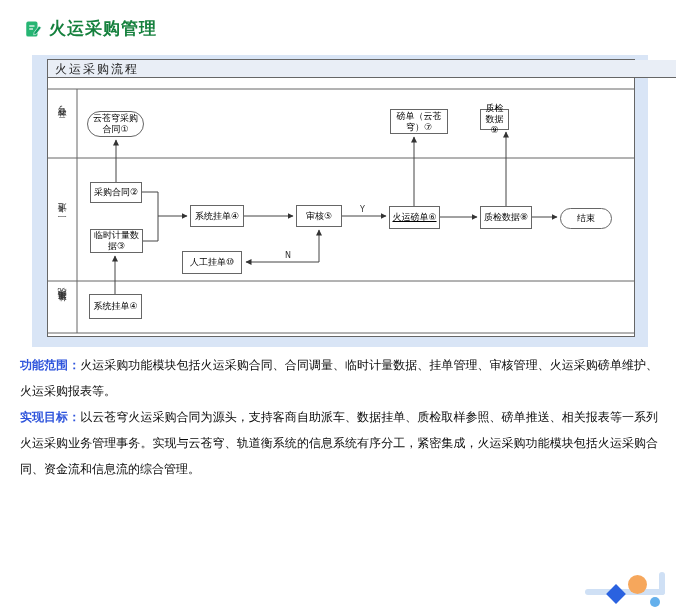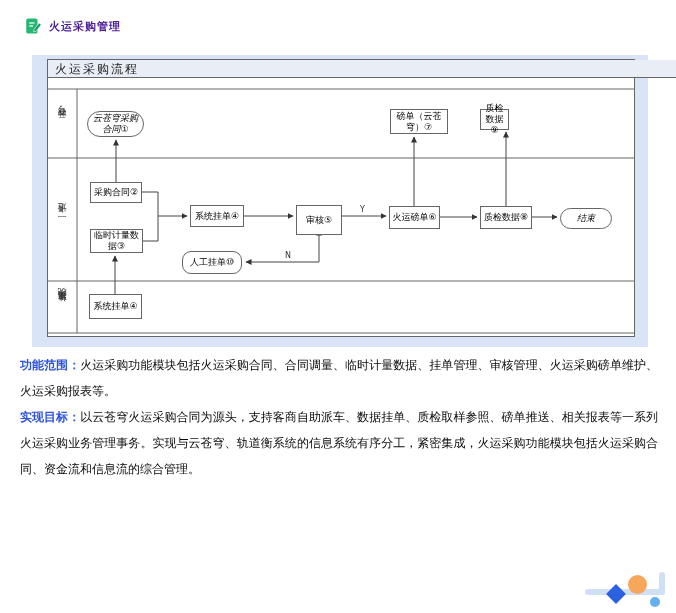--- a/index.html
+++ b/index.html
@@ -3,37 +3,37 @@
 <meta charset="utf-8">
 <style>
   html,body{margin:0;padding:0;}
   body{
     width:676px;height:613px;position:relative;background:#ffffff;
     font-family:"DejaVu Sans","Liberation Sans",sans-serif;
     overflow:hidden;
   }
   
   .header{position:absolute;top:17px;left:24px;display:flex;align-items:center;gap:7px;}
-  .header h1{margin:0;font-size:11px;font-weight:bold;color:#4c1d95;letter-spacing:1px;}
+  .header h1{margin:0;font-size:17px;font-weight:bold;color:#15803d;letter-spacing:1px;}
   .doc-icon{width:18px;height:18px;display:block;}
   
   .diagram-panel{position:absolute;left:32px;top:55px;width:616px;height:292px;background:#d9e5f6;}
   .flowchart{position:absolute;left:15px;top:4px;width:586px;height:276px;background:#ffffff;border:1px solid #666;box-sizing:content-box;}
   .fc-titlebar{position:absolute;left:0;top:0;width:651px;height:18px;background:#e9eef6;border-bottom:1px solid #666;
     font-size:12px;color:#222;letter-spacing:2px;line-height:18px;padding-left:7px;box-sizing:border-box;}
   .fc-svg{position:absolute;left:0;top:0;width:586px;height:276px;}
   .lane-label{position:absolute;left:0;width:29px;display:flex;align-items:center;justify-content:center;
     font-size:9px;color:#333;writing-mode:vertical-rl;transform:rotate(180deg);letter-spacing:1px;}
   .lane-1{top:29px;height:69px;}
   .lane-2{top:98px;height:123px;}
   .lane-3{top:221px;height:52px;}
   .node{position:absolute;background:#fff;border:1px solid #666;box-sizing:border-box;
     display:flex;align-items:center;justify-content:center;text-align:center;
     font-size:9px;line-height:11px;color:#000;padding:0 1px;}
-  .stadium{border-radius:13px;font-style:italic;}
+  .stadium{border-radius:13px;}
   .edge-label{position:absolute;font-size:8px;color:#333;line-height:8px;}
   
   .sections{position:absolute;left:20px;top:352px;width:638px;}
   .sections p{margin:0;font-size:12px;line-height:26px;color:#0a0a0a;text-align:justify;}
   .sec-label{font-weight:bold;color:#2e54dc;}
   
   .corner-h{position:absolute;left:585px;top:589px;width:80px;height:6px;background:#cfe0f5;border-radius:3px;}
   .corner-v{position:absolute;left:659px;top:572px;width:6px;height:23px;background:#cfe0f5;border-radius:3px;}
   .orb-orange{position:absolute;left:628px;top:575px;width:19px;height:19px;border-radius:50%;background:#f6a75c;}
   .orb-diamond{position:absolute;left:609px;top:587px;width:14px;height:14px;background:#2a62e0;transform:rotate(45deg);}
@@ -88,23 +88,23 @@
     <div class="lane-label lane-2">一卡通</div>
     <div class="lane-label lane-3">轨道衡系统</div>
 
     <div class="node stadium" style="left:39px;top:51px;width:57px;height:26px;">云苍穹采购合同①</div>
     <div class="node" style="left:342px;top:49px;width:58px;height:25px;">磅单（云苍穹）⑦</div>
     <div class="node" style="left:432px;top:49px;width:29px;height:21px;">质检数据⑨</div>
 
     <div class="node" style="left:42px;top:122px;width:52px;height:21px;">采购合同②</div>
     <div class="node" style="left:42px;top:169px;width:53px;height:24px;">临时计量数据③</div>
     <div class="node" style="left:142px;top:145px;width:54px;height:22px;">系统挂单④</div>
-    <div class="node" style="left:134px;top:191px;width:60px;height:23px;border-radius:9px;">人工挂单⑩</div>
-    <div class="node" style="left:248px;top:145px;width:46px;height:30px;">审核⑤</div>
-    <div class="node" style="left:341px;top:146px;width:51px;height:23px;">火运磅单⑥</div>
+    <div class="node" style="left:134px;top:191px;width:60px;height:23px;">人工挂单⑩</div>
+    <div class="node" style="left:248px;top:145px;width:46px;height:22px;">审核⑤</div>
+    <div class="node" style="left:341px;top:146px;width:51px;height:23px;text-decoration:underline;">火运磅单⑥</div>
     <div class="node" style="left:432px;top:146px;width:52px;height:23px;">质检数据⑧</div>
     <div class="node stadium" style="left:512px;top:148px;width:52px;height:21px;">结束</div>
 
     <div class="node" style="left:41px;top:234px;width:53px;height:25px;">系统挂单④</div>
 
     <span class="edge-label" style="left:312px;top:146px;">Y</span>
     <span class="edge-label" style="left:237px;top:192px;">N</span>
   </div>
 </div>
 

